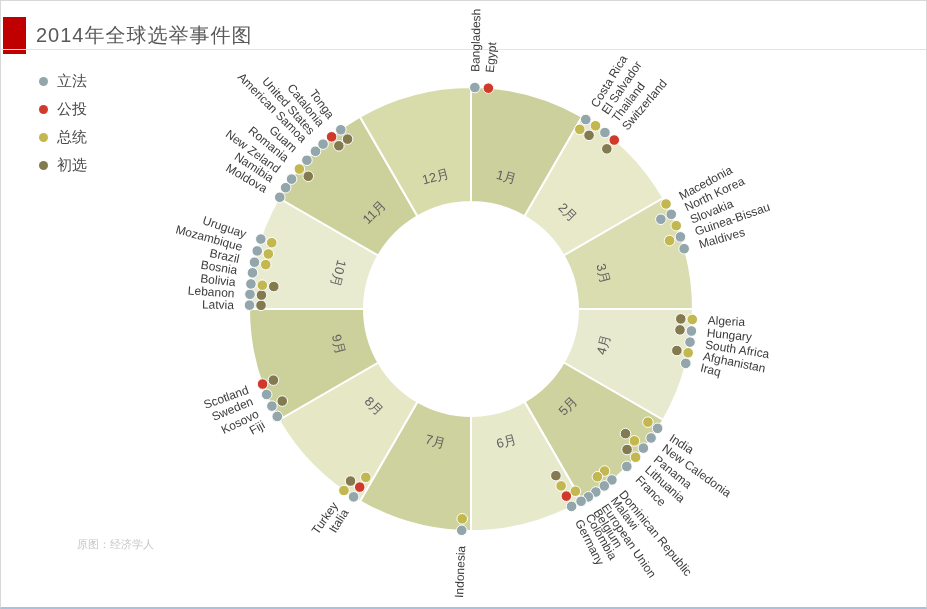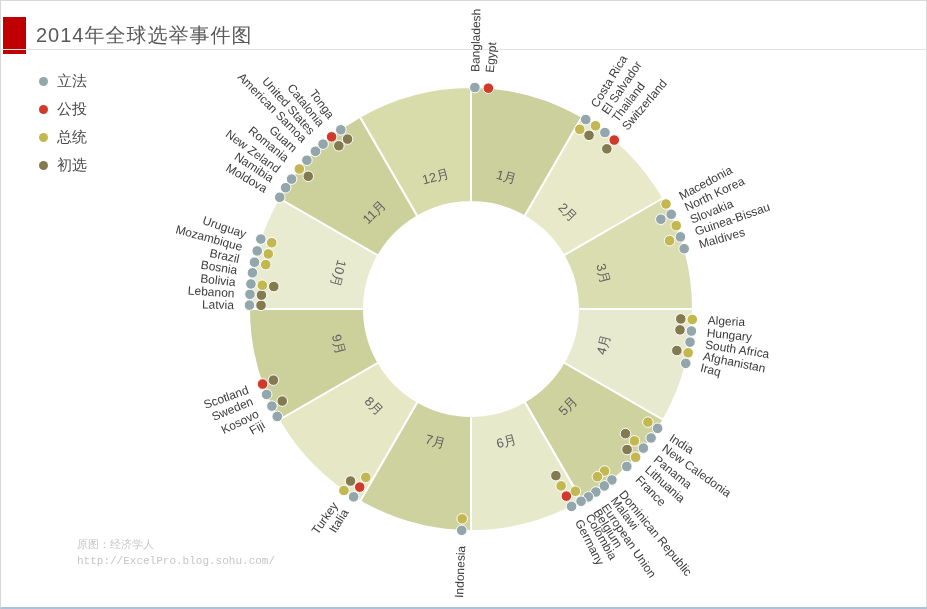--- a/index.html
+++ b/index.html
@@ -206,15 +206,14 @@
       <circle cx="330.6055333824609" cy="135.862169537281" r="5.3" fill="#d03a2b" stroke="#ffffff" stroke-width="1"></circle>
       <circle cx="337.84271787953406" cy="144.7993480940362" r="5.3" fill="#837b4f" stroke="#ffffff" stroke-width="1"></circle>
       <text x="320.85106732118845" y="123.81640713469798" dy="0.35em" transform="rotate(51 320.85106732118845 123.81640713469798)" text-anchor="end" fill="#3c3c3c" font-size="12">Catalonia</text>
       <circle cx="339.80556661721715" cy="128.80273574594918" r="5.3" fill="#92a6ab" stroke="#ffffff" stroke-width="1"></circle>
       <circle cx="346.56509701858056" cy="138.10643118126106" r="5.3" fill="#837b4f" stroke="#ffffff" stroke-width="1"></circle>
       <text x="330.6948952066838" y="116.26297233313747" dy="0.35em" transform="rotate(54 330.6948952066838 116.26297233313747)" text-anchor="end" fill="#3c3c3c" font-size="12">Tonga</text>
     </svg>
 
   <div class="footer">
     <div>原图：经济学人</div>
-    <div class="mono">http://ExcelPro.blog.sohu.com/</div>
   </div>
 </div>
 
 </body></html>

